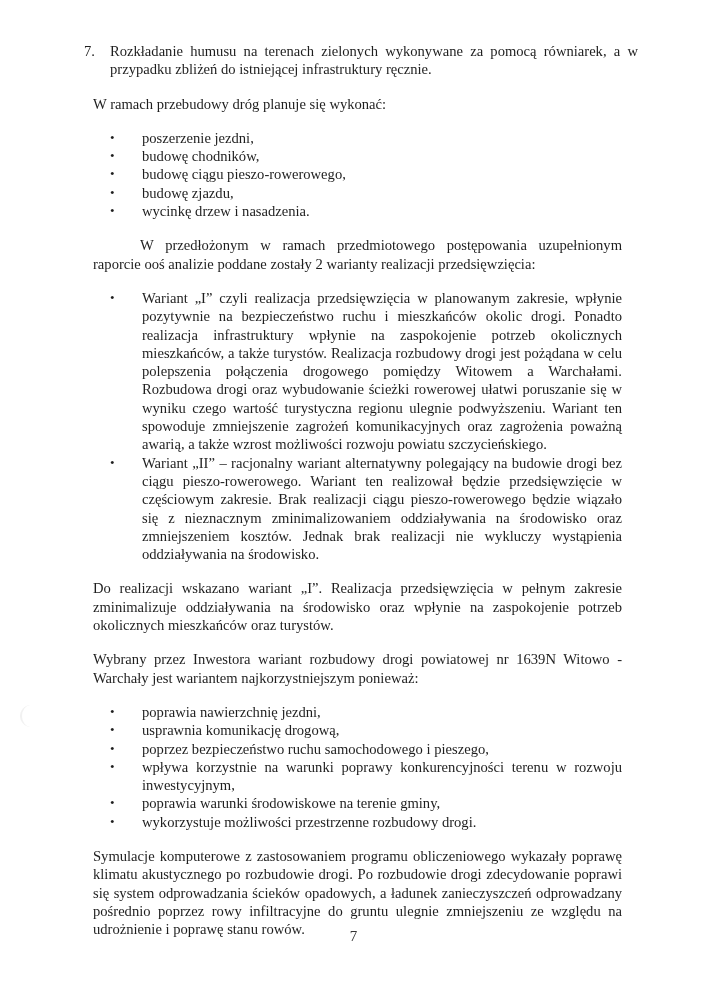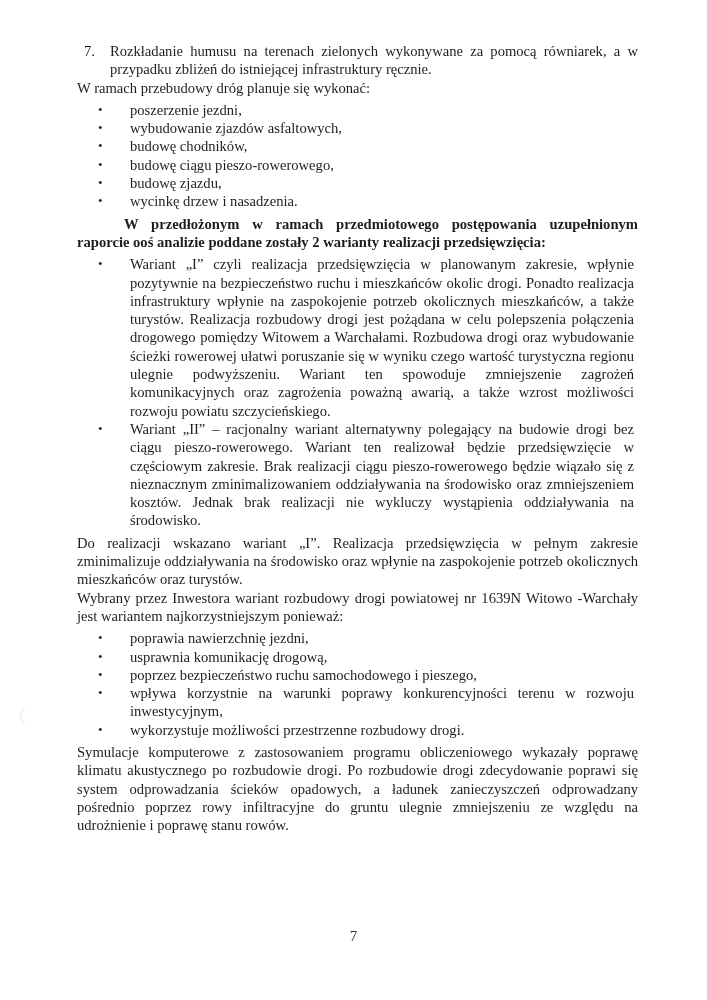--- a/index.html
+++ b/index.html
@@ -6,26 +6,26 @@
   body {
     width: 707px; height: 1000px; position: relative; overflow: hidden;
     font-family: "DejaVu Serif", "Liberation Serif", serif;
     color: #1e1e1e;
   }
   .page {
     position: absolute; left: 77px; top: 42px; width: 561px;
     font-family: "Liberation Serif", "DejaVu Serif", serif;
     font-size: 14.6px; line-height: 18.3px;
   }
-  .p { margin: 0; text-align: justify; }
-  .indent { text-indent: 47px; font-weight: bold; }
+  .p { margin: 16px; text-align: justify; }
+  .indent { text-indent: 47px; }
   .numbered { display: flex; margin: 0; }
   .numbered .num { width: 24px; flex: 0 0 24px; text-align: left; padding-left: 7px; box-sizing: content-box; }
   .numbered .txt { flex: 1; text-align: justify; padding-left: 2px; }
-  ul.bul { list-style: none; margin: 4px; padding: 0; }
+  ul.bul { list-style: none; margin: 16px; padding: 0; }
   ul.bul li { position: relative; padding-left: 49px; text-align: justify; }
   ul.bul li::before {
     content: "•"; position: absolute; left: 17px; top: 0; font-size: 13px;
   }
   ul.bul.wide li { padding-left: 49px; }
   .page-number {
     position: absolute; left: 0; width: 707px; top: 928px; text-align: center;
     font-family: "Liberation Serif", "DejaVu Serif", serif; font-size: 15px; color: #333;
   }
   .smudge {
@@ -42,21 +42,20 @@
 
   <div class="numbered">
     <span class="num">7.</span>
     <span class="txt">Rozkładanie humusu na terenach zielonych wykonywane za pomocą równiarek, a w przypadku zbliżeń do istniejącej infrastruktury ręcznie.</span>
   </div>
 
   <p class="p">W ramach przebudowy dróg planuje się wykonać:</p>
 
   <ul class="bul">
     <li>poszerzenie jezdni,</li>
-    <li>wybudowanie zjazdów asfaltowych,</li>
     <li>budowę chodników,</li>
     <li>budowę ciągu pieszo-rowerowego,</li>
     <li>budowę zjazdu,</li>
     <li>wycinkę drzew i nasadzenia.</li>
   </ul>
 
 
   <p class="p indent">W przedłożonym w ramach przedmiotowego postępowania uzupełnionym raporcie ooś analizie poddane zostały 2 warianty realizacji przedsięwzięcia:</p>
 
   <ul class="bul wide">
@@ -66,19 +65,20 @@
 
   <p class="p">Do realizacji wskazano wariant „I”. Realizacja przedsięwzięcia w pełnym zakresie zminimalizuje oddziaływania na środowisko oraz wpłynie na zaspokojenie potrzeb okolicznych mieszkańców oraz turystów.</p>
 
   <p class="p">Wybrany przez Inwestora wariant rozbudowy drogi powiatowej nr 1639N Witowo -Warchały jest wariantem najkorzystniejszym ponieważ:</p>
 
   <ul class="bul">
     <li>poprawia nawierzchnię jezdni,</li>
     <li>usprawnia komunikację drogową,</li>
     <li>poprzez bezpieczeństwo ruchu samochodowego i pieszego,</li>
     <li>wpływa korzystnie na warunki poprawy konkurencyjności terenu w rozwoju inwestycyjnym,</li>
+    <li>poprawia warunki środowiskowe na terenie gminy,</li>
     <li>wykorzystuje możliwości przestrzenne rozbudowy drogi.</li>
   </ul>
 
   <p class="p">Symulacje komputerowe z zastosowaniem programu obliczeniowego wykazały poprawę klimatu akustycznego po rozbudowie drogi. Po rozbudowie drogi zdecydowanie poprawi się system odprowadzania ścieków opadowych, a ładunek zanieczyszczeń odprowadzany pośrednio poprzez rowy infiltracyjne do gruntu ulegnie zmniejszeniu ze względu na udrożnienie i poprawę stanu rowów.</p>
 </div>
 
 <div class="page-number">7</div>
 
 </body></html>

